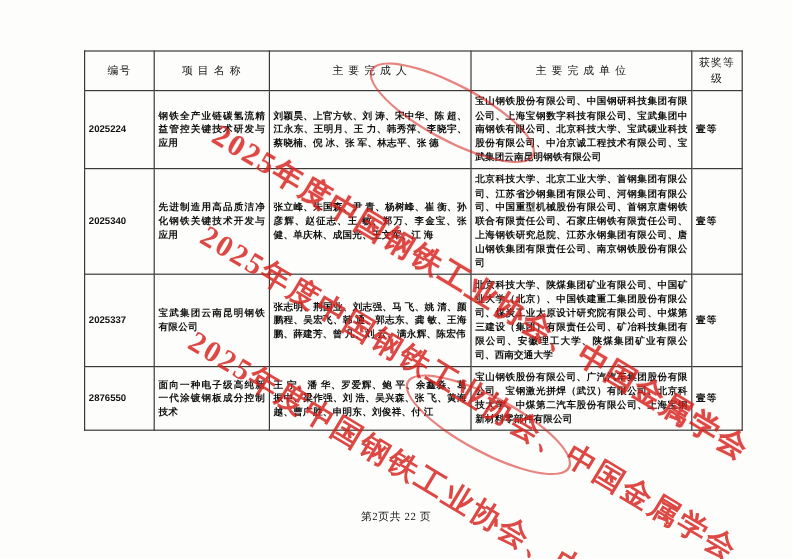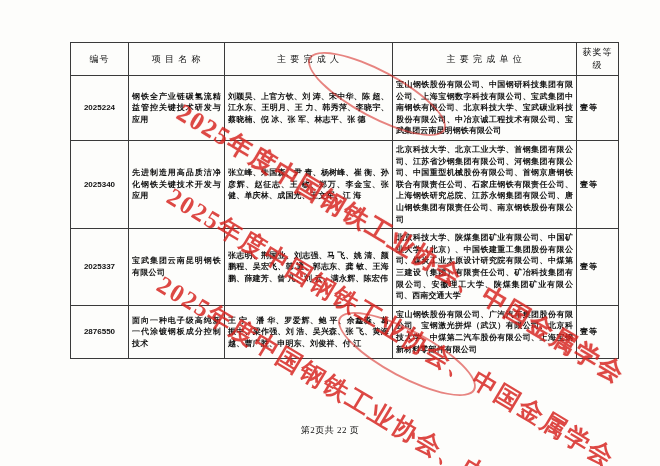--- a/index.html
+++ b/index.html
@@ -51,21 +51,21 @@
     letter-spacing: 1px;
     height: 26px;
   }
   col.c-id { width: 58px; }
   col.c-name { width: 96px; }
   col.c-people { width: 168px; }
   col.c-units { width: 184px; }
   col.c-grade { width: 42px; }
 
   td.cell-id {
-    text-align: center;
+    text-align: left;
     font-size: 8.5px;
     font-family: "Liberation Sans", sans-serif;
   }
   td.cell-name {
     text-align: justify;
     text-align-last: left;
     font-size: 8.5px;
     letter-spacing: 0.3px;
   }
   td.cell-people {

